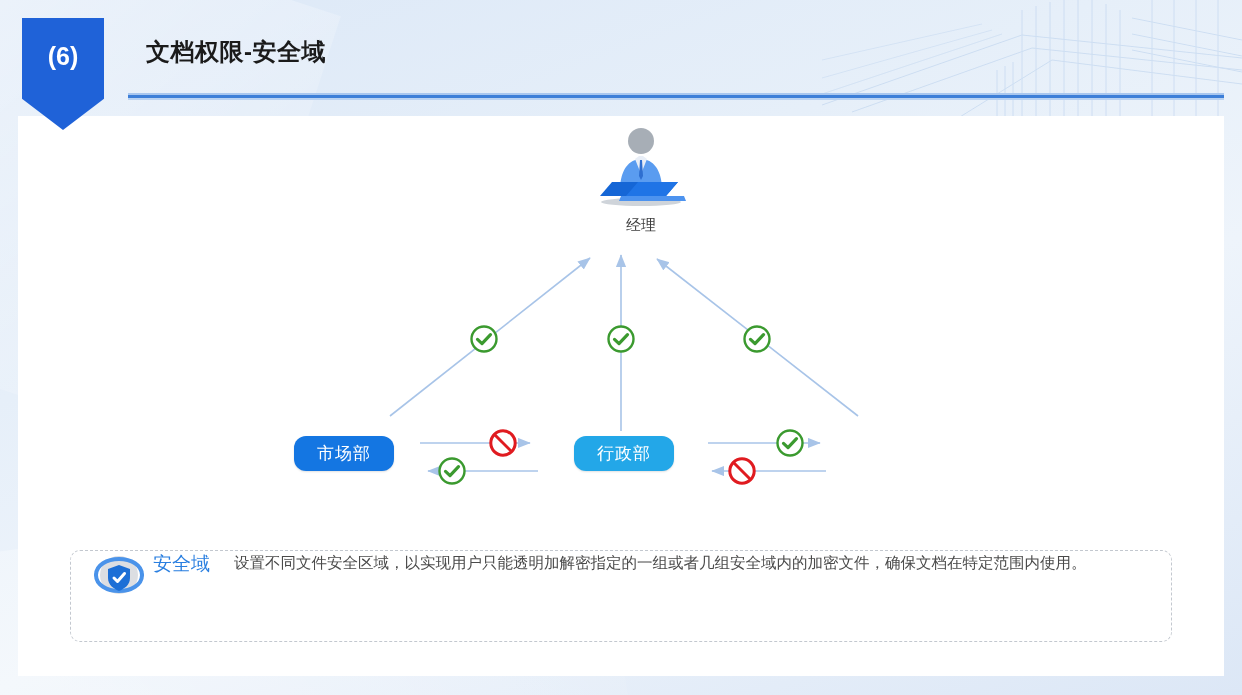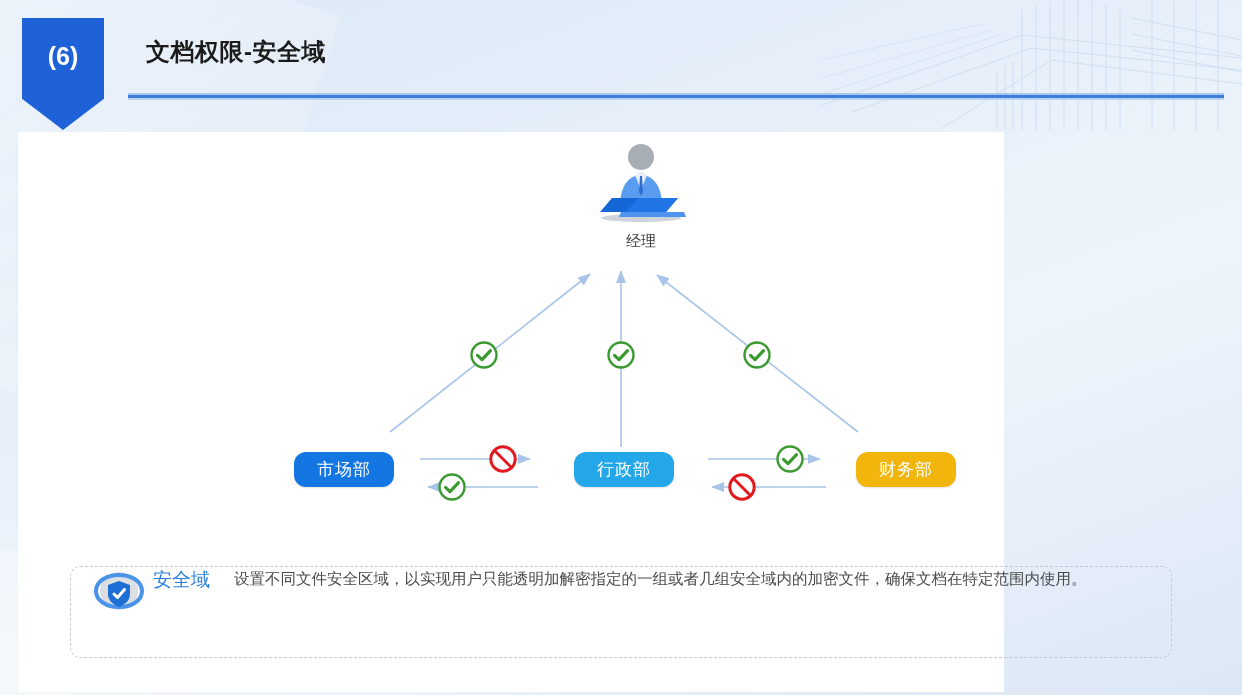--- a/index.html
+++ b/index.html
@@ -104,22 +104,22 @@
   }
   .title-rule .r-outer-bot {
     position: absolute; left: 0; top: 5px; width: 100%; height: 2px;
     background: #b9d2f2;
   }
 
   
   .card {
     position: absolute;
     left: 18px;
-    top: 132px;
-    width: 986px;
+    top: 116px;
+    width: 1206px;
     height: 560px;
     background: #ffffff;
     z-index: 3;
     text-decoration: underline;
   }
 
   
   .diagram {
     position: absolute;
     left: 0;
@@ -313,23 +313,20 @@
         </svg>
         <div class="manager-label">经理</div>
       </div>
 
       <div class="dept dept-market">
         <span>市场部</span>
       </div>
       <div class="dept dept-admin">
         <span>行政部</span>
       </div>
-      <div class="dept dept-finance">
-        <span>财务部</span>
-      </div>
 
       <div class="mark" style="left:451px;top:208px;">
         <svg viewBox="0 0 30 30" width="30" height="30">
           <circle cx="15" cy="15" r="12.5" fill="#ffffff" stroke="#3b9a2f" stroke-width="2.4"></circle>
           <path d="M8.5 15.4 L13 19.6 L21.5 10.6" fill="none" stroke="#3b9a2f" stroke-width="3.2" stroke-linecap="round" stroke-linejoin="round"></path>
         </svg>
       </div>
 
       <div class="mark" style="left:588px;top:208px;">
         <svg viewBox="0 0 30 30" width="30" height="30">

